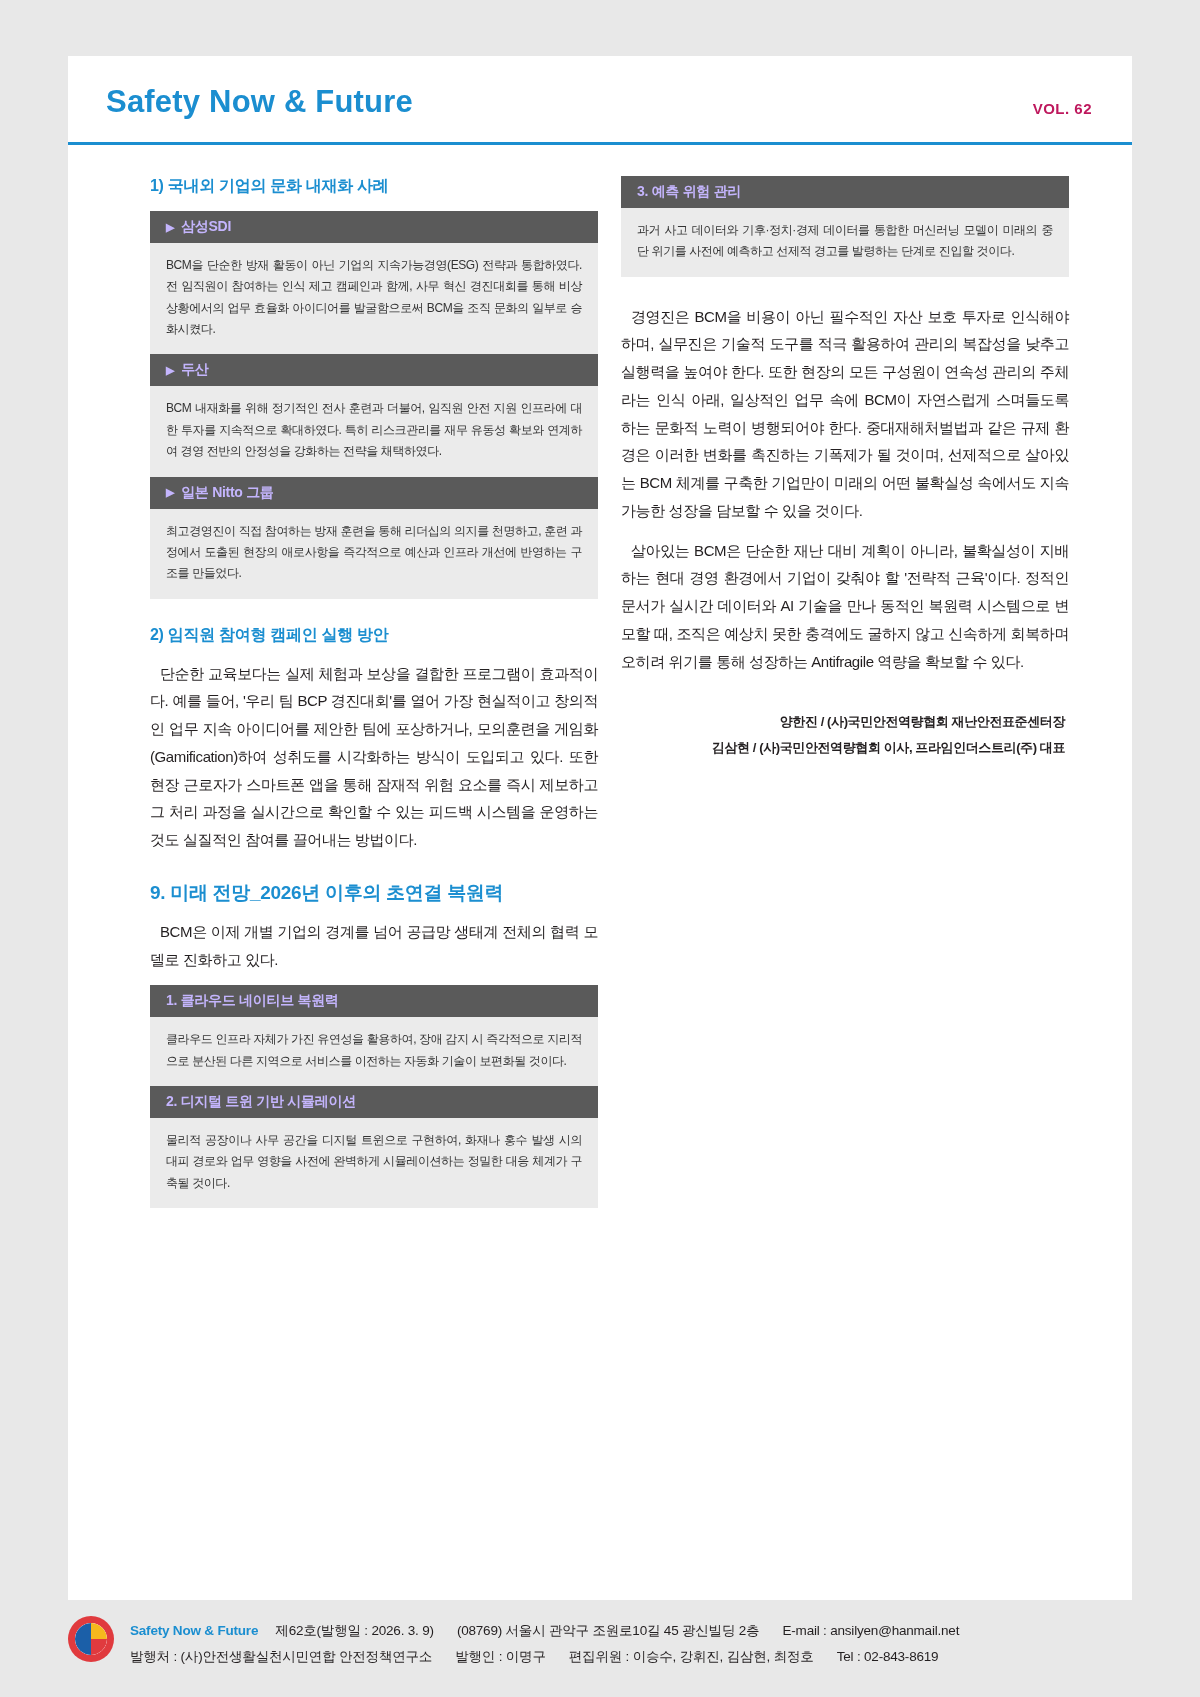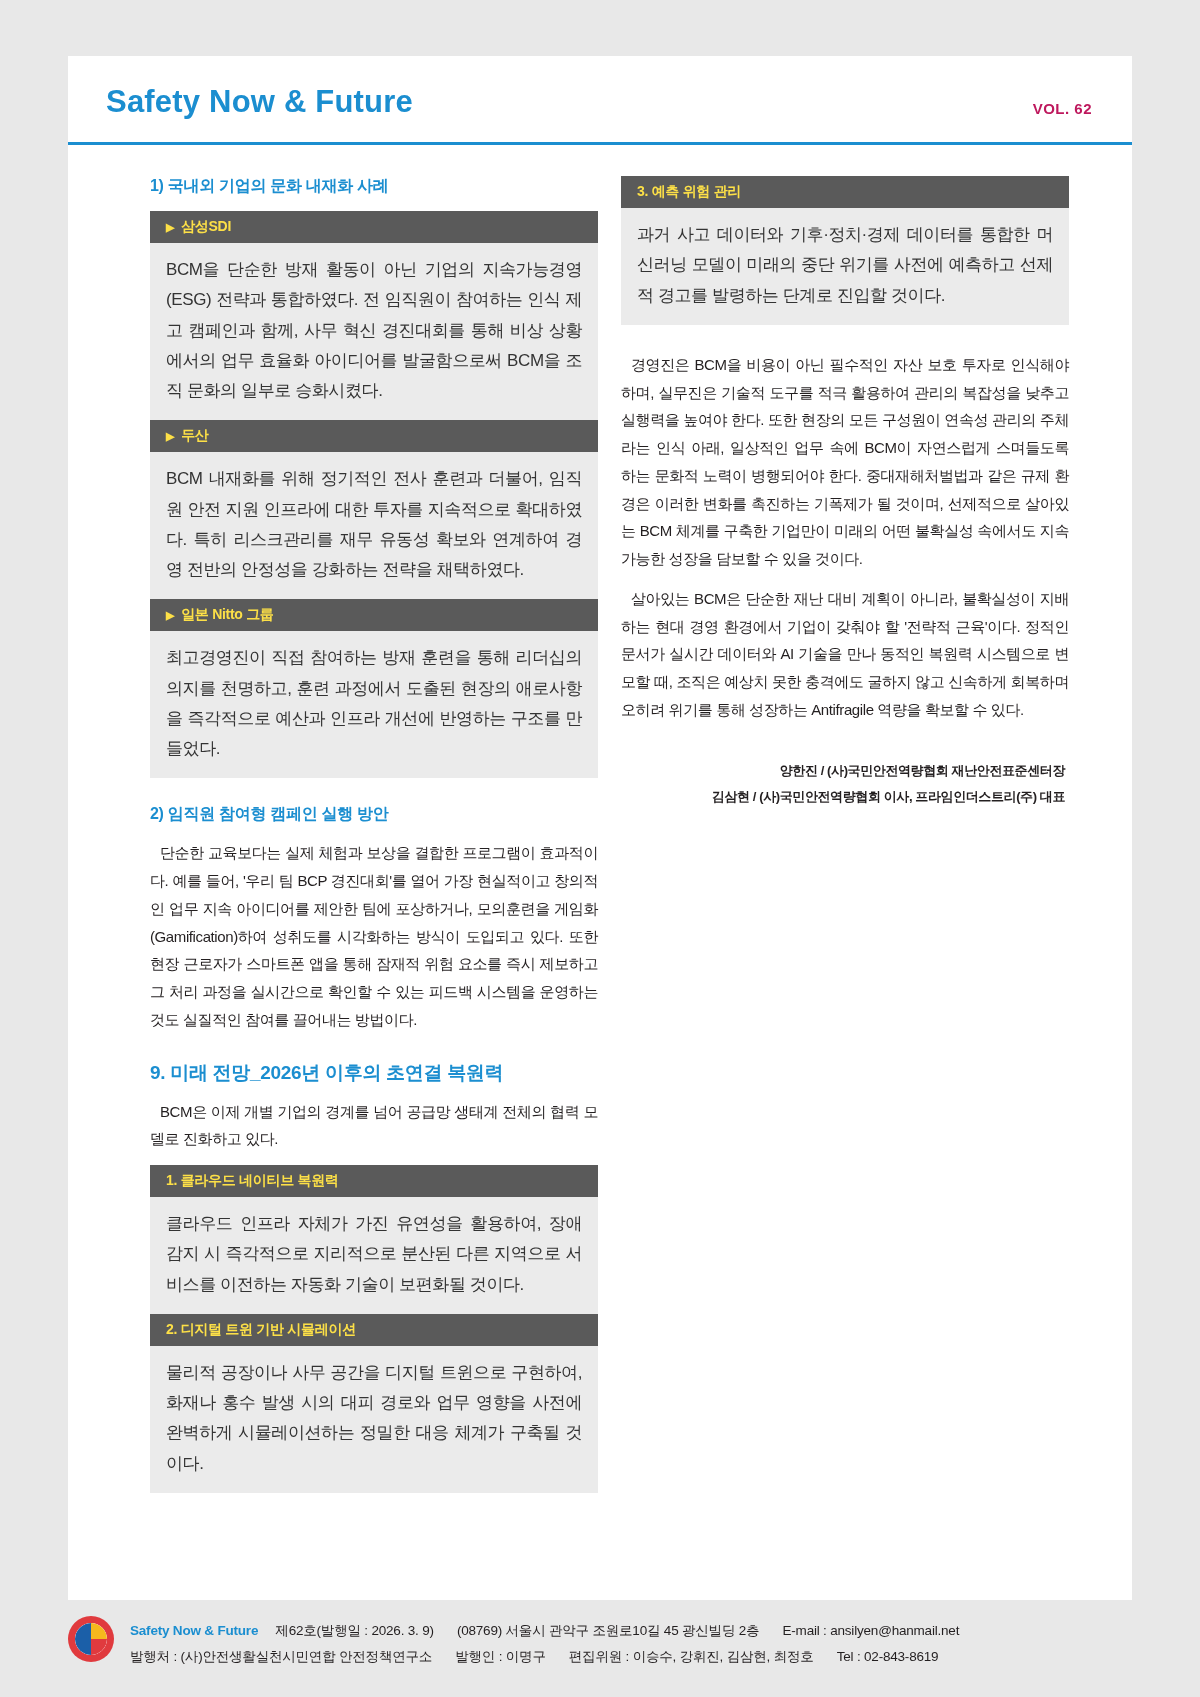--- a/index.html
+++ b/index.html
@@ -86,36 +86,36 @@
     font-size: 15px;
     line-height: 1.85;
     color: #231f20;
     text-align: justify;
     margin: 0 0 12px 0;
     letter-spacing: -0.4px;
     text-indent: 10px;
   }
   .box-head {
     background: #5a5a5a;
-    color: #fde047;
+    color: #c4b5fd;
     font-size: 14px;
     font-weight: bold;
     padding: 7px 0 7px 16px;
     letter-spacing: -0.3px;
     display: flex;
     align-items: center;
     gap: 7px;
   }
   .box-head .tri {
     font-size: 11px;
     line-height: 1;
   }
   .box-body {
     padding: 12px 16px 14px 16px;
-    font-size: 17px;
+    font-size: 12px;
     line-height: 1.78;
     color: #333333;
     text-align: justify;
     letter-spacing: -0.4px;
     background: #ebebeb;
   }
   .group {
     margin-bottom: 0;
   }
   .gap-after {

